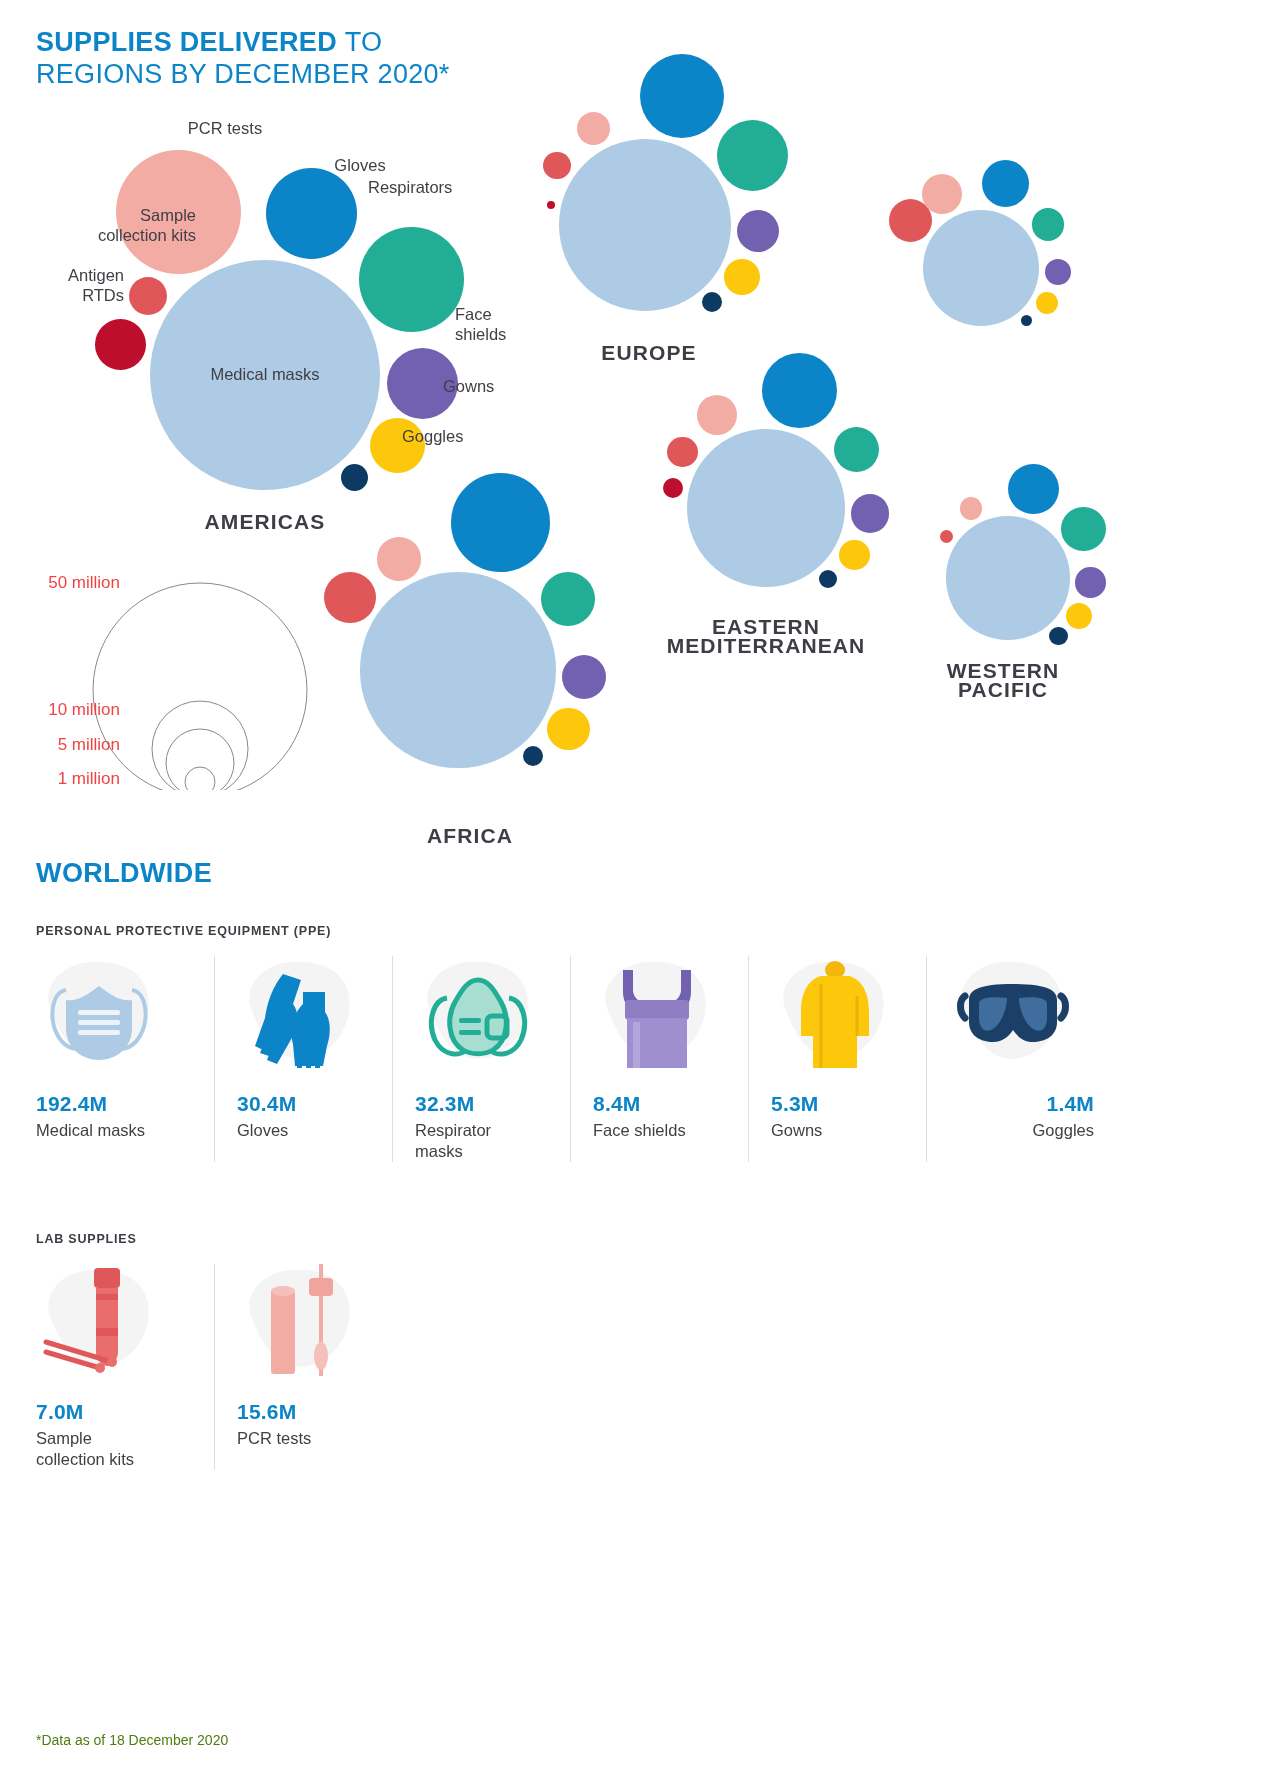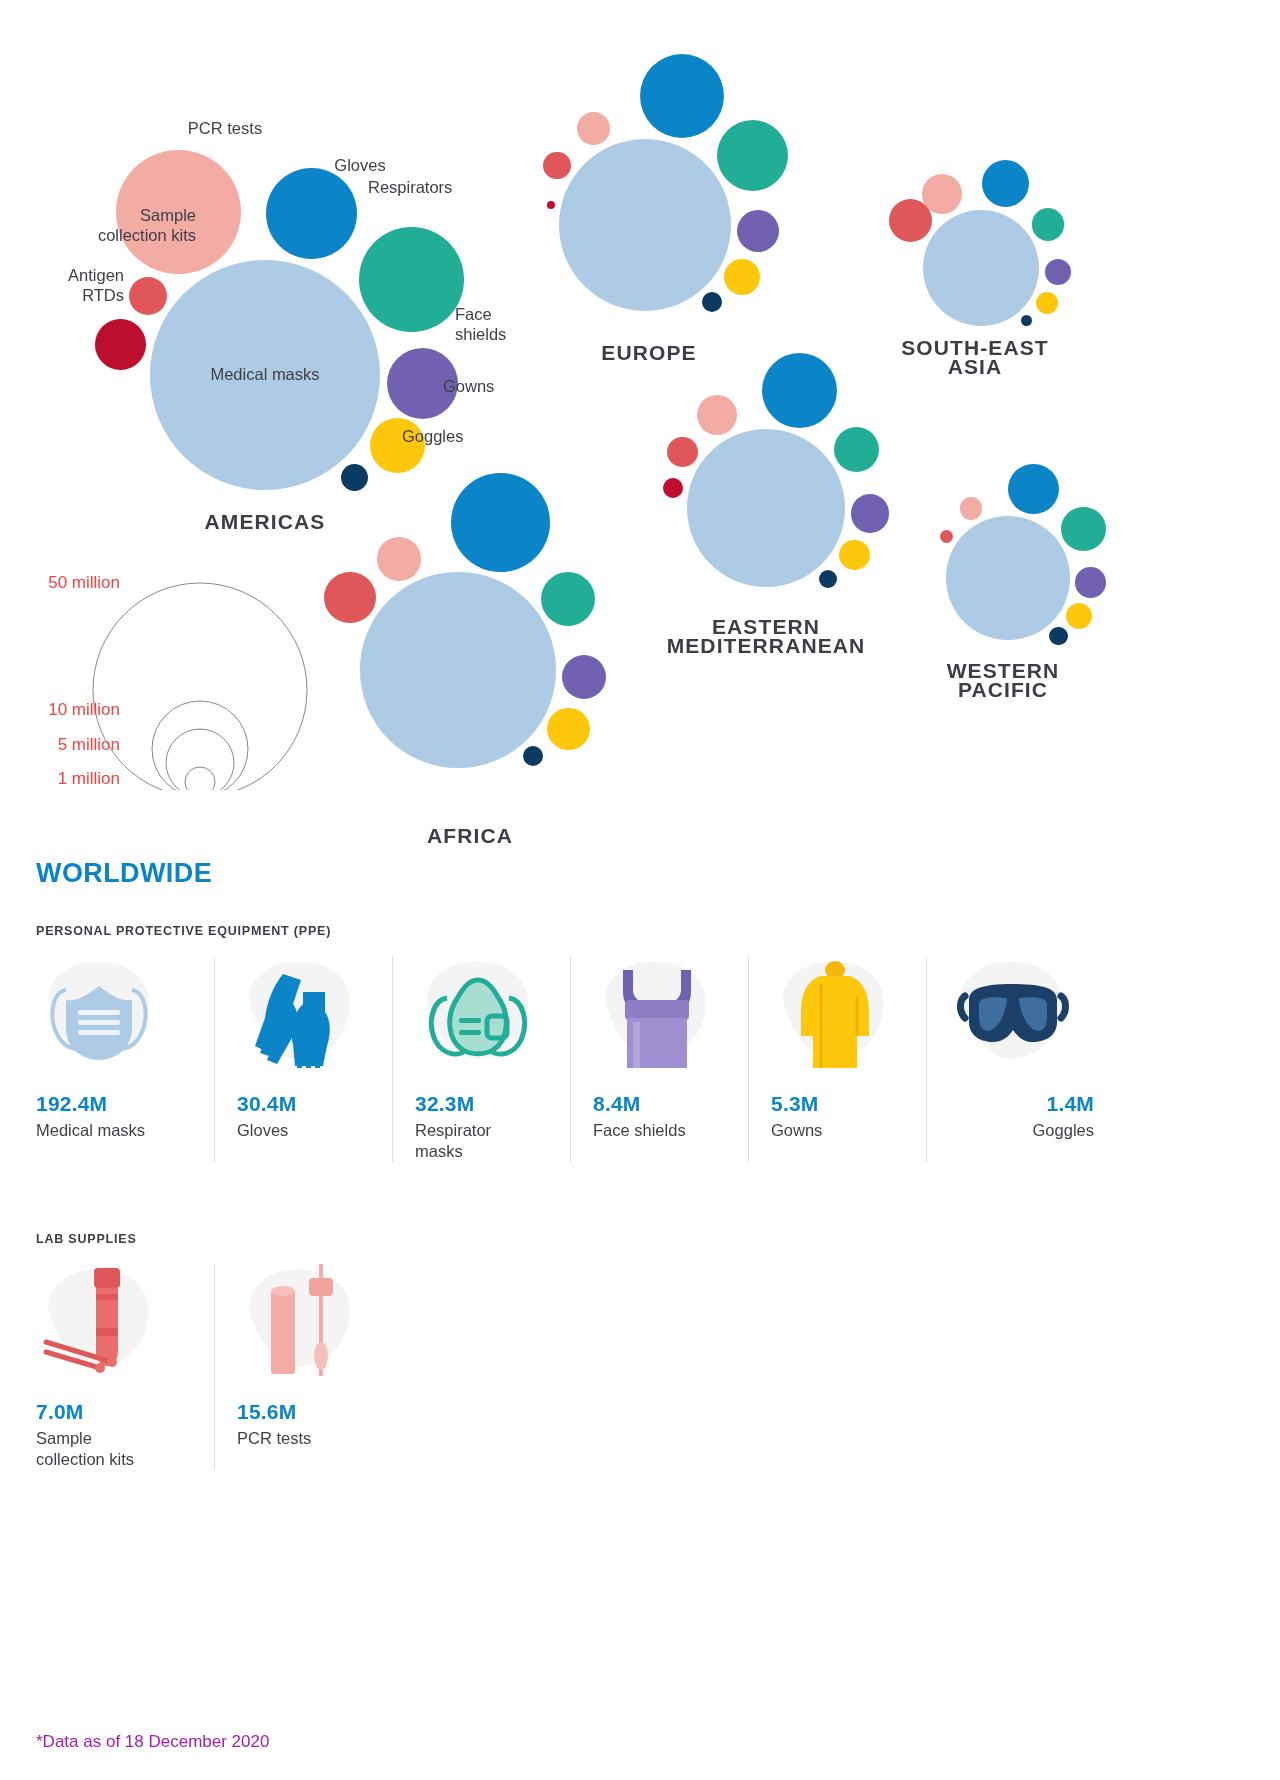--- a/index.html
+++ b/index.html
@@ -66,28 +66,32 @@
   .num{
     font-size:21px;font-weight:bold;color:#0b85c8;letter-spacing:.2px;
     margin-top:18px;
   }
   .cap{
     font-size:16.5px;color:#3f3f46;line-height:21px;margin-top:4px;
     white-space:pre-line;
   }
   #footnote{
     position:absolute;left:36px;top:1732px;
-    font-size:17px;color:#a21caf;
+    font-size:14px;color:#4d7c0f;
   }
 </style>
 </head>
 <body>
 
 <div class="stage">
 
+  <div id="title">
+    <span class="b">SUPPLIES DELIVERED </span><span class="n">TO</span><br>
+    <span class="n">REGIONS BY DECEMBER 2020*</span>
+  </div>
 
   <div id="clusters">
       <div class="cluster" style="left: 0px; top: 0px; width: 1280px; height: 860px;">
         <div class="bub" style="left: 149.757px; top: 259.757px; width: 230.485px; height: 230.485px; background: rgb(174, 203, 229);"></div>
         <div class="bub" style="left: 95.3404px; top: 318.999px; width: 50.6416px; height: 50.6416px; background: rgb(189, 15, 45);"></div>
         <div class="bub" style="left: 128.647px; top: 276.799px; width: 38.2815px; height: 38.2815px; background: rgb(224, 87, 90);"></div>
         <div class="bub" style="left: 115.929px; top: 149.587px; width: 124.782px; height: 124.782px; background: rgb(243, 172, 164);"></div>
         <div class="bub" style="left: 265.811px; top: 168.459px; width: 90.7925px; height: 90.7925px; background: rgb(11, 133, 200);"></div>
         <div class="bub" style="left: 359.064px; top: 227.453px; width: 104.838px; height: 104.838px; background: rgb(34, 174, 150);"></div>
         <div class="bub" style="left: 387.026px; top: 347.767px; width: 70.9758px; height: 70.9758px; background: rgb(114, 96, 176);"></div>
@@ -109,22 +113,20 @@
       </div>
       <div class="cluster" style="left: 0px; top: 0px; width: 1280px; height: 860px;">
         <div class="bub" style="left: 922.8px; top: 209.8px; width: 116.4px; height: 116.4px; background: rgb(174, 203, 229);"></div>
         <div class="bub" style="left: 888.682px; top: 198.735px; width: 42.9836px; height: 42.9836px; background: rgb(224, 87, 90);"></div>
         <div class="bub" style="left: 921.581px; top: 173.871px; width: 40.0156px; height: 40.0156px; background: rgb(243, 172, 164);"></div>
         <div class="bub" style="left: 981.571px; top: 160.363px; width: 47.0862px; height: 47.0862px; background: rgb(11, 133, 200);"></div>
         <div class="bub" style="left: 1032.01px; top: 208.186px; width: 32.3569px; height: 32.3569px; background: rgb(34, 174, 150);"></div>
         <div class="bub" style="left: 1044.83px; top: 259.014px; width: 26.0279px; height: 26.0279px; background: rgb(114, 96, 176);"></div>
         <div class="bub" style="left: 1036.16px; top: 292.13px; width: 22.1967px; height: 22.1967px; background: rgb(253, 199, 12);"></div>
         <div class="bub" style="left: 1021.04px; top: 314.895px; width: 11.0983px; height: 11.0983px; background: rgb(13, 58, 99);"></div>
-        <div class="reglabel" style="left: 825px; top: 338px; width: 300px;">SOUTH-EAST
-ASIA</div>
       </div>
       <div class="cluster" style="left: 0px; top: 0px; width: 1280px; height: 860px;">
         <div class="bub" style="left: 686.712px; top: 428.712px; width: 158.577px; height: 158.577px; background: rgb(174, 203, 229);"></div>
         <div class="bub" style="left: 662.916px; top: 478.243px; width: 19.9261px; height: 19.9261px; background: rgb(189, 15, 45);"></div>
         <div class="bub" style="left: 667.498px; top: 436.606px; width: 30.4377px; height: 30.4377px; background: rgb(224, 87, 90);"></div>
         <div class="bub" style="left: 696.702px; top: 395.219px; width: 39.8523px; height: 39.8523px; background: rgb(243, 172, 164);"></div>
         <div class="bub" style="left: 762.332px; top: 352.517px; width: 74.9993px; height: 74.9993px; background: rgb(11, 133, 200);"></div>
         <div class="bub" style="left: 833.833px; top: 426.595px; width: 45.2927px; height: 45.2927px; background: rgb(34, 174, 150);"></div>
         <div class="bub" style="left: 851.095px; top: 494.382px; width: 38.1557px; height: 38.1557px; background: rgb(114, 96, 176);"></div>
         <div class="bub" style="left: 839.48px; top: 539.943px; width: 30.4377px; height: 30.4377px; background: rgb(253, 199, 12);"></div>

